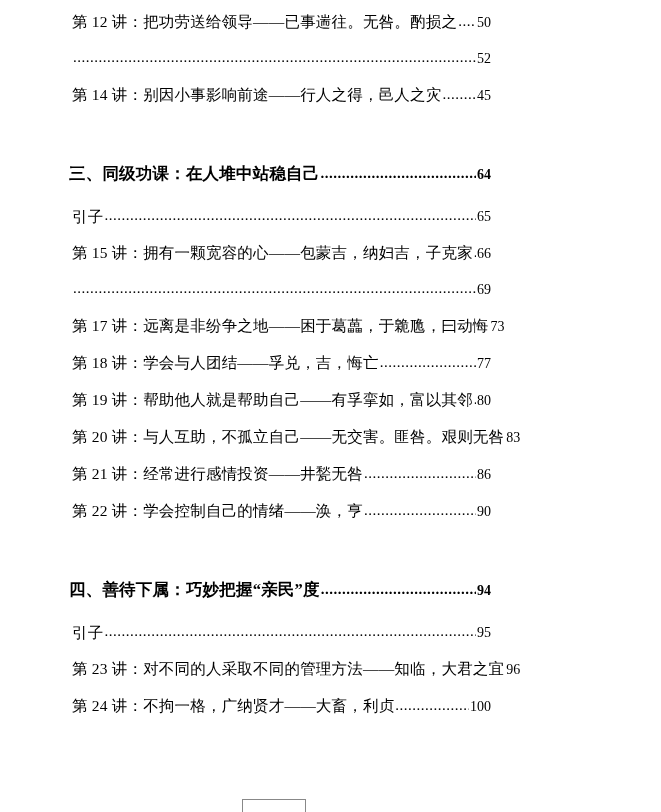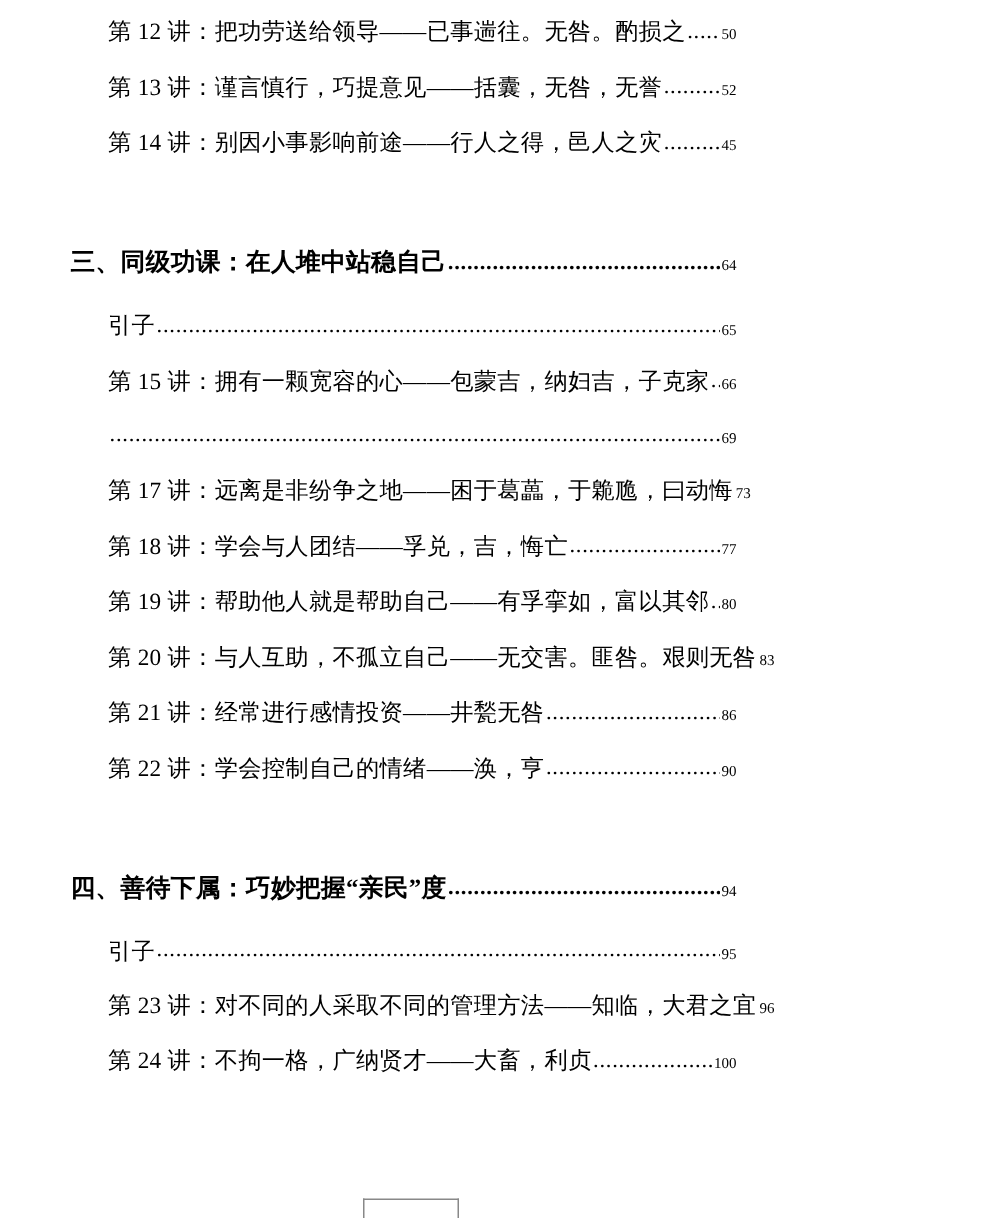--- a/index.html
+++ b/index.html
@@ -51,31 +51,31 @@
     letter-spacing: 0.5px;
     color: #000;
     margin: 0 1px;
     position: relative;
     top: -1px;
   }
   .entry .page-num {
     flex: 0 0 auto;
     text-align: right;
     font-family: "Liberation Serif", serif;
-    font-size: 10px;
+    font-size: 14px;
   }
 
   
   .lvl-chapter {
-    padding-left: 47px;
+    padding-left: 69px;
     padding-right: 56px;
     font-weight: bold;
     font-size: 16.5px;
   }
-  .lvl-chapter .page-num { font-weight: normal; text-align: right; }
+  .lvl-chapter .page-num { font-weight: bold; text-align: right; }
   .lvl-intro {
     padding-left: 72px;
     padding-right: 56px;
     align-items: flex-end;
   }
   .lvl-lesson {
     padding-left: 72px;
     padding-right: 56px;
   }
 
@@ -99,21 +99,20 @@
 <body>
 
 <div class="page">
   <div class="toc" id="toc-list">
       <div class="entry lvl-lesson">
         <span class="label">第 12 讲：把功劳送给领导——已事遄往。无咎。酌损之</span>
         <span class="dots">........................................................................................................................................................................................................</span>
         <span class="page-num">50</span>
       </div>
       <div class="entry lvl-lesson">
-        <span class="label">第 13 讲：谨言慎行，巧提意见——括囊，无咎，无誉</span>
         <span class="dots">........................................................................................................................................................................................................</span>
         <span class="page-num">52</span>
       </div>
       <div class="entry lvl-lesson">
         <span class="label">第 14 讲：别因小事影响前途——行人之得，邑人之灾</span>
         <span class="dots">........................................................................................................................................................................................................</span>
         <span class="page-num">45</span>
       </div>
       <div class="entry lvl-chapter gap-chapter">
         <span class="label">三、同级功课：在人堆中站稳自己</span>

